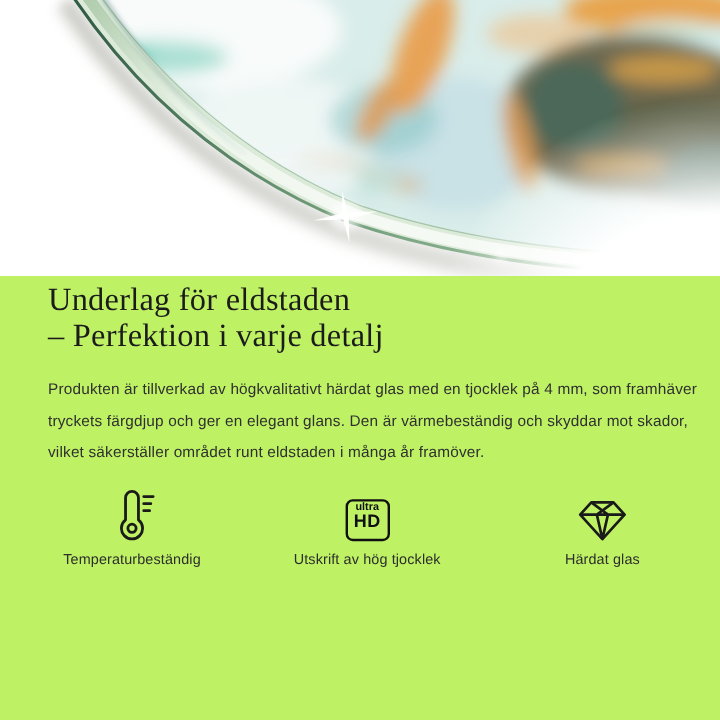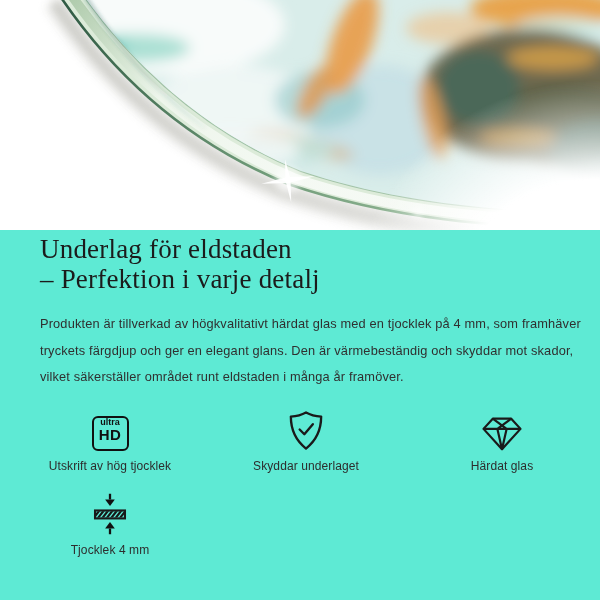--- a/index.html
+++ b/index.html
@@ -1,19 +1,19 @@
 <!DOCTYPE html>
 <html><head>
 <meta charset="utf-8">
 <style>
   html, body { margin: 0; padding: 0; background: #ffffff; overflow: hidden; }
   .page {
     position: relative;
     width: 600px; height: 600px;
-    background: #5eead4;
+    background: #bef264;
     font-family: "Liberation Sans", sans-serif;
   }
   .hero { position: relative; width: 600px; height: 230px; overflow: hidden; }
   .hero svg { display: block; }
 
   .headline {
     margin: 4px 40px 0 40px;
     font-family: "Liberation Serif", "DejaVu Serif", serif;
     font-weight: 400;
     font-size: 27px;
@@ -178,67 +178,48 @@
   </h1>
 
   <div class="desc">
     <div class="desc-line">Produkten är tillverkad av högkvalitativt härdat glas med en tjocklek på 4 mm, som framhäver</div>
     <div class="desc-line">tryckets färgdjup och ger en elegant glans. Den är värmebeständig och skyddar mot skador,</div>
     <div class="desc-line">vilket säkerställer området runt eldstaden i många år framöver.</div>
   </div>
 
   <div class="features">
 
+    <div class="feature">
+      <div class="icon-box">
+        <svg width="46" height="45" viewBox="0 0 46 46">
+          <path class="ic" stroke-linejoin="round" d="M 17.5,26.9 L 17.5,8 A 5.5,5.5 0 0 1 28.5,8 L 28.5,26.9 A 9,9 0 1 1 17.5,26.9 Z"></path>
+          <circle class="ic" stroke-width="2.2" cx="23" cy="34" r="3.5"></circle>
+          <path class="ic" stroke-width="2.2" stroke-linecap="round" d="M 33,7 H 41 M 33,13 H 39 M 33,19 H 38"></path>
+        </svg>
+      </div>
+      <div class="feature-label">Temperaturbeständig</div>
+    </div>
 
     <div class="feature">
       <div class="icon-box">
         <div class="uhd-badge">
           <div class="uhd-top">ultra</div>
           <div class="uhd-bottom">HD</div>
         </div>
       </div>
       <div class="feature-label">Utskrift av hög tjocklek</div>
     </div>
 
-    <div class="feature">
-      <div class="icon-box">
-        <svg width="44" height="43" viewBox="0 0 44 44">
-          <path class="ic" stroke-width="2.5" stroke-linejoin="round" d="M 22,3.5 C 26.5,6 31.5,7.3 37.5,7.8 C 37.5,20.5 33.5,31.5 22,40.5 C 10.5,31.5 6.5,20.5 6.5,7.8 C 12.5,7.3 17.5,6 22,3.5 Z"></path>
-          <path class="ic" stroke-width="2.5" stroke-linecap="round" stroke-linejoin="round" d="M 15.5,21 L 20.3,25.8 L 29,15.5"></path>
-        </svg>
-      </div>
-      <div class="feature-label">Skyddar underlaget</div>
-    </div>
 
     <div class="feature">
       <div class="icon-box">
         <svg width="46" height="37" viewBox="0 0 46 40">
           <path class="ic" stroke-width="2.2" stroke-linejoin="round" d="M 13,4 H 33 L 43,15 L 23,37 L 3,15 Z"></path>
           <path class="ic" stroke-width="2.2" stroke-linejoin="round" d="M 3,15 H 43 M 13,4 L 28,15 M 33,4 L 18,15 M 23,37 L 18,15 M 23,37 L 28,15"></path>
         </svg>
       </div>
       <div class="feature-label">Härdat glas</div>
     </div>
 
 
-    <div class="feature">
-      <div class="icon-box">
-        <svg width="42" height="44" viewBox="0 0 46 50">
-          <defs>
-              <clipPath id="barClip">
-                <rect x="7" y="22" width="32" height="7"></rect>
-              </clipPath>
-            </defs>
-          <rect class="ic" stroke-width="2.2" x="6" y="21" width="34" height="9"></rect>
-          <g clip-path="url(#barClip)" stroke="#161616" stroke-width="2.4">
-            <path d="M 4,30 L 11,21 M 9,30 L 16,21 M 14,30 L 21,21 M 19,30 L 26,21 M 24,30 L 31,21 M 29,30 L 36,21 M 34,30 L 41,21"></path>
-          </g>
-          <path stroke="#111111" stroke-width="2.6" d="M 23,2 V 8.5"></path>
-          <polygon fill="#111111" points="17.5,8.5 28.5,8.5 23,16"></polygon>
-          <path stroke="#111111" stroke-width="2.6" d="M 23,48 V 41.5"></path>
-          <polygon fill="#111111" points="17.5,41.5 28.5,41.5 23,34"></polygon>
-        </svg>
-      </div>
-      <div class="feature-label">Tjocklek 4 mm</div>
-    </div>
 
   </div>
 </div>
 
 </body></html>

